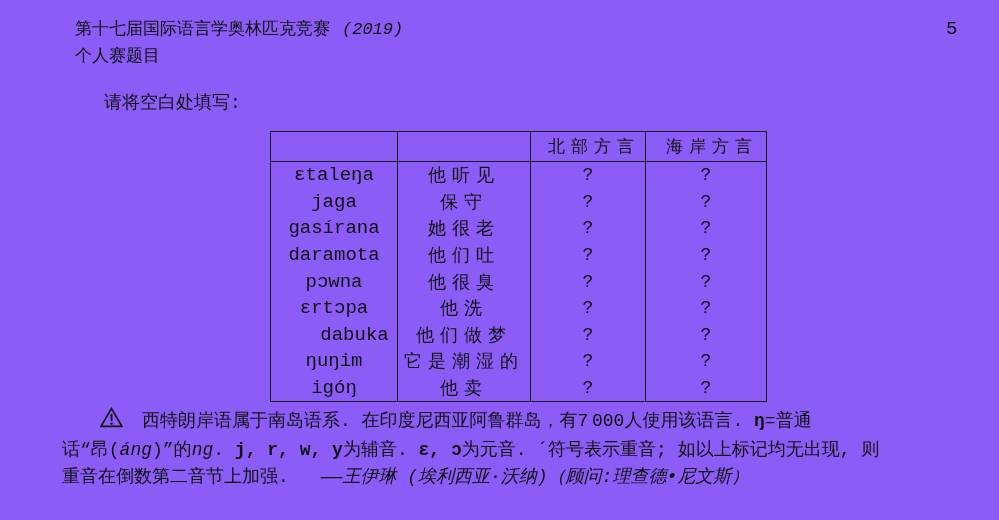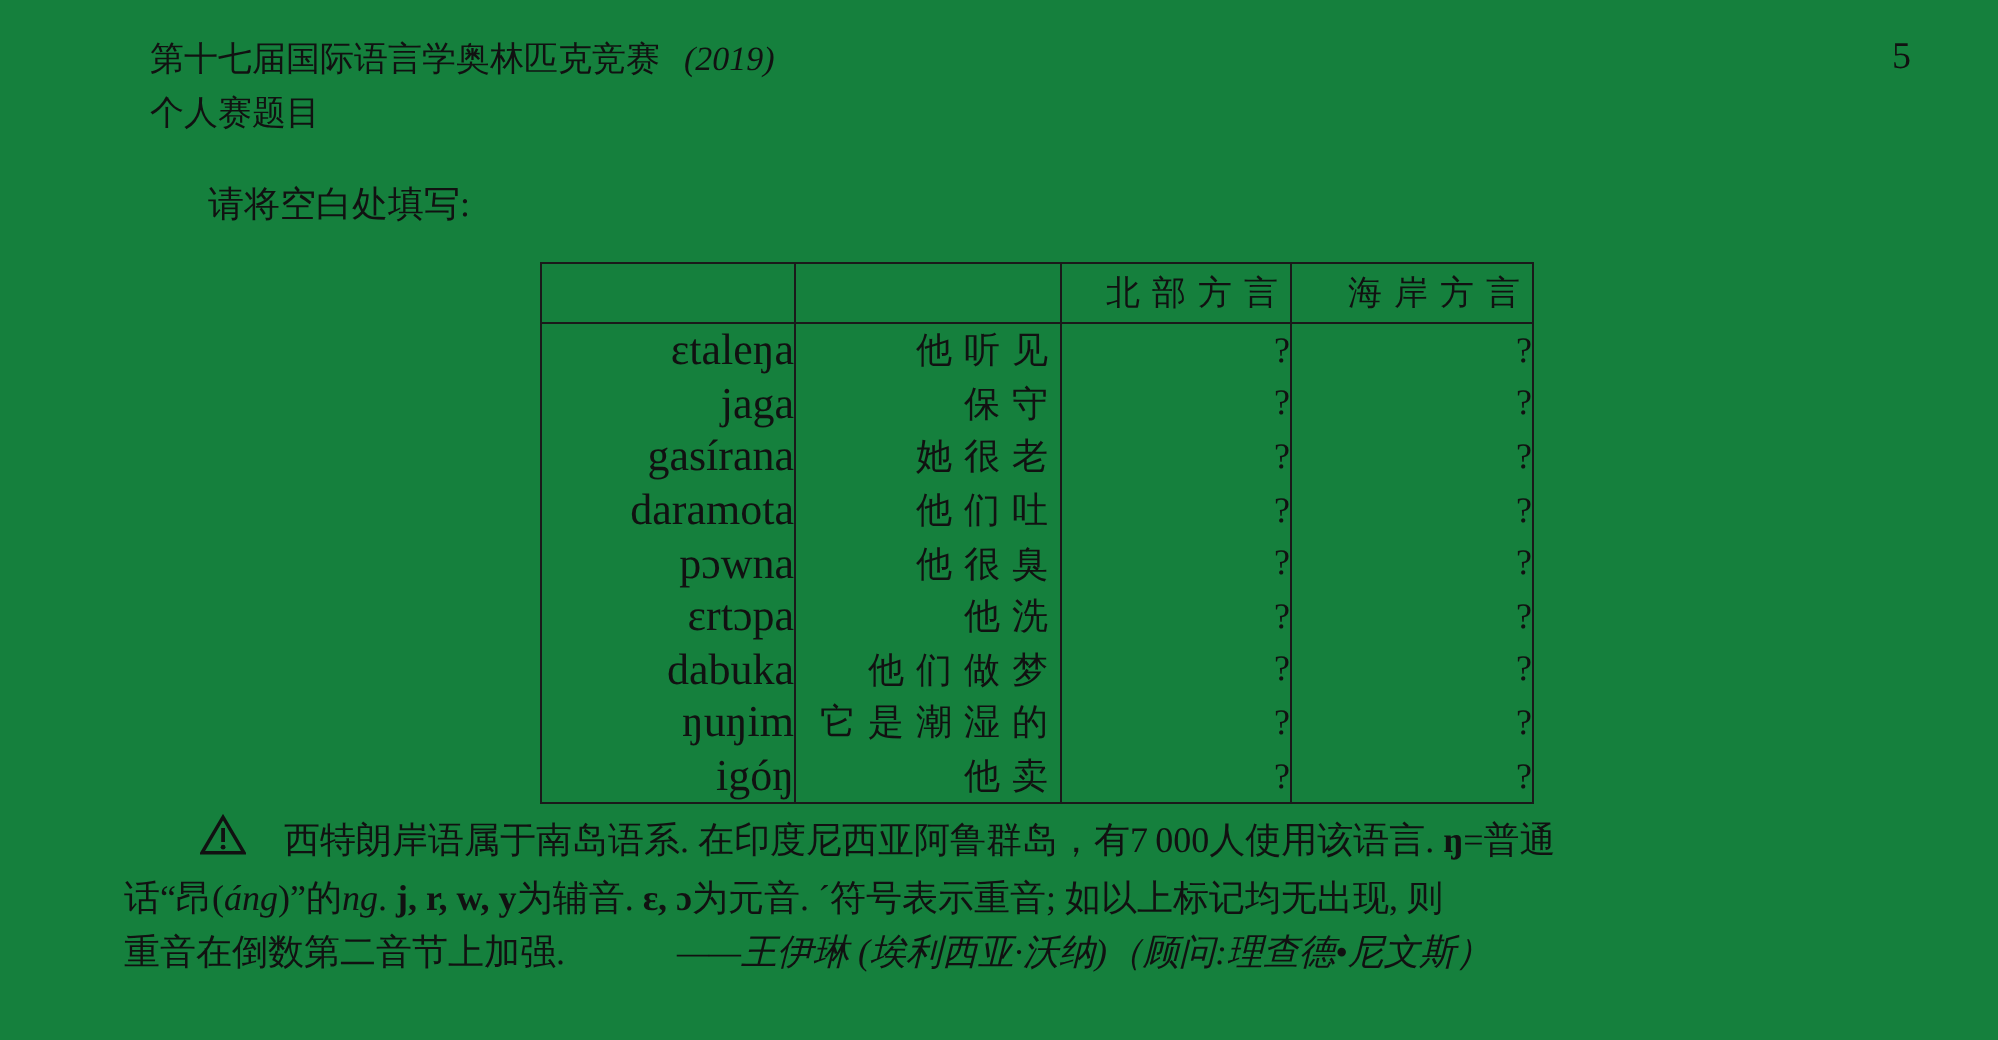--- a/index.html
+++ b/index.html
@@ -1,22 +1,22 @@
 <!DOCTYPE html>
 <html><head>
 <meta charset="utf-8">
 <style>
   html, body { margin: 0; padding: 0; background: #fff; }
   .page {
     position: relative;
     width: 999px;
     height: 520px;
-    background: #15803d;
+    background: #8b5cf6;
     color: #111111;
-    font-family: Liberation Serif, serif;
+    font-family: Liberation Mono, monospace;
     overflow: hidden;
   }
 
   
   .running-header {
     position: absolute;
     left: 75px;
     top: 16px;
     font-size: 17px;
     line-height: 27px;
@@ -46,35 +46,35 @@
     width: 496px;
     border: 1.6px solid #1a1a1a;
   }
   table.dialect-table col.c1 { width: 127px; }
   table.dialect-table col.c2 { width: 133px; }
   table.dialect-table col.c3 { width: 115px; }
   table.dialect-table col.c4 { width: 121px; }
   table.dialect-table th, table.dialect-table td {
     border-left: 1.6px solid #1a1a1a;
     padding: 0;
-    text-align: right;
+    text-align: center;
     font-weight: normal;
     vertical-align: middle;
     overflow: hidden;
     white-space: nowrap;
   }
   table.dialect-table thead th {
     height: 29px;
     border-bottom: 1.6px solid #1a1a1a;
     font-size: 17px;
     letter-spacing: 6px;
     padding-left: 12px;
   }
   table.dialect-table tbody td { height: 26.6px; }
-  td.word  { font-weight: bold; font-size: 22px; padding-left: 8px; }
+  td.word  { font-weight: bold; font-size: 19px; padding-left: 8px; }
   td.gloss { font-size: 18px; letter-spacing: 6px; padding-left: 10px; }
   td.q     { font-weight: bold; font-size: 18px; padding-left: 10px; }
 
   
   .note {
     position: absolute;
     left: 62px;
     top: 407px;
     width: 935px;
     font-size: 18px;
@@ -82,21 +82,21 @@
   }
   .note .line { white-space: nowrap; }
   .warn-wrap {
     display: inline-block;
     margin-left: 38px;
     margin-right: 19px;
     vertical-align: -2px;
   }
   .note .bold { font-weight: bold; }
   .note .italic { font-style: italic; }
-  .attribution { font-style: italic; margin-left: 56px; }
+  .attribution { font-style: italic; margin-left: 32px; }
 </style>
 </head>
 <body>
 
 <div class="page">
 
   <div class="running-header">
     <div><span>第十七届国际语言学奥林匹克竞赛</span><span class="year">(2019)</span></div>
     <div>个人赛题目</div>
   </div>

